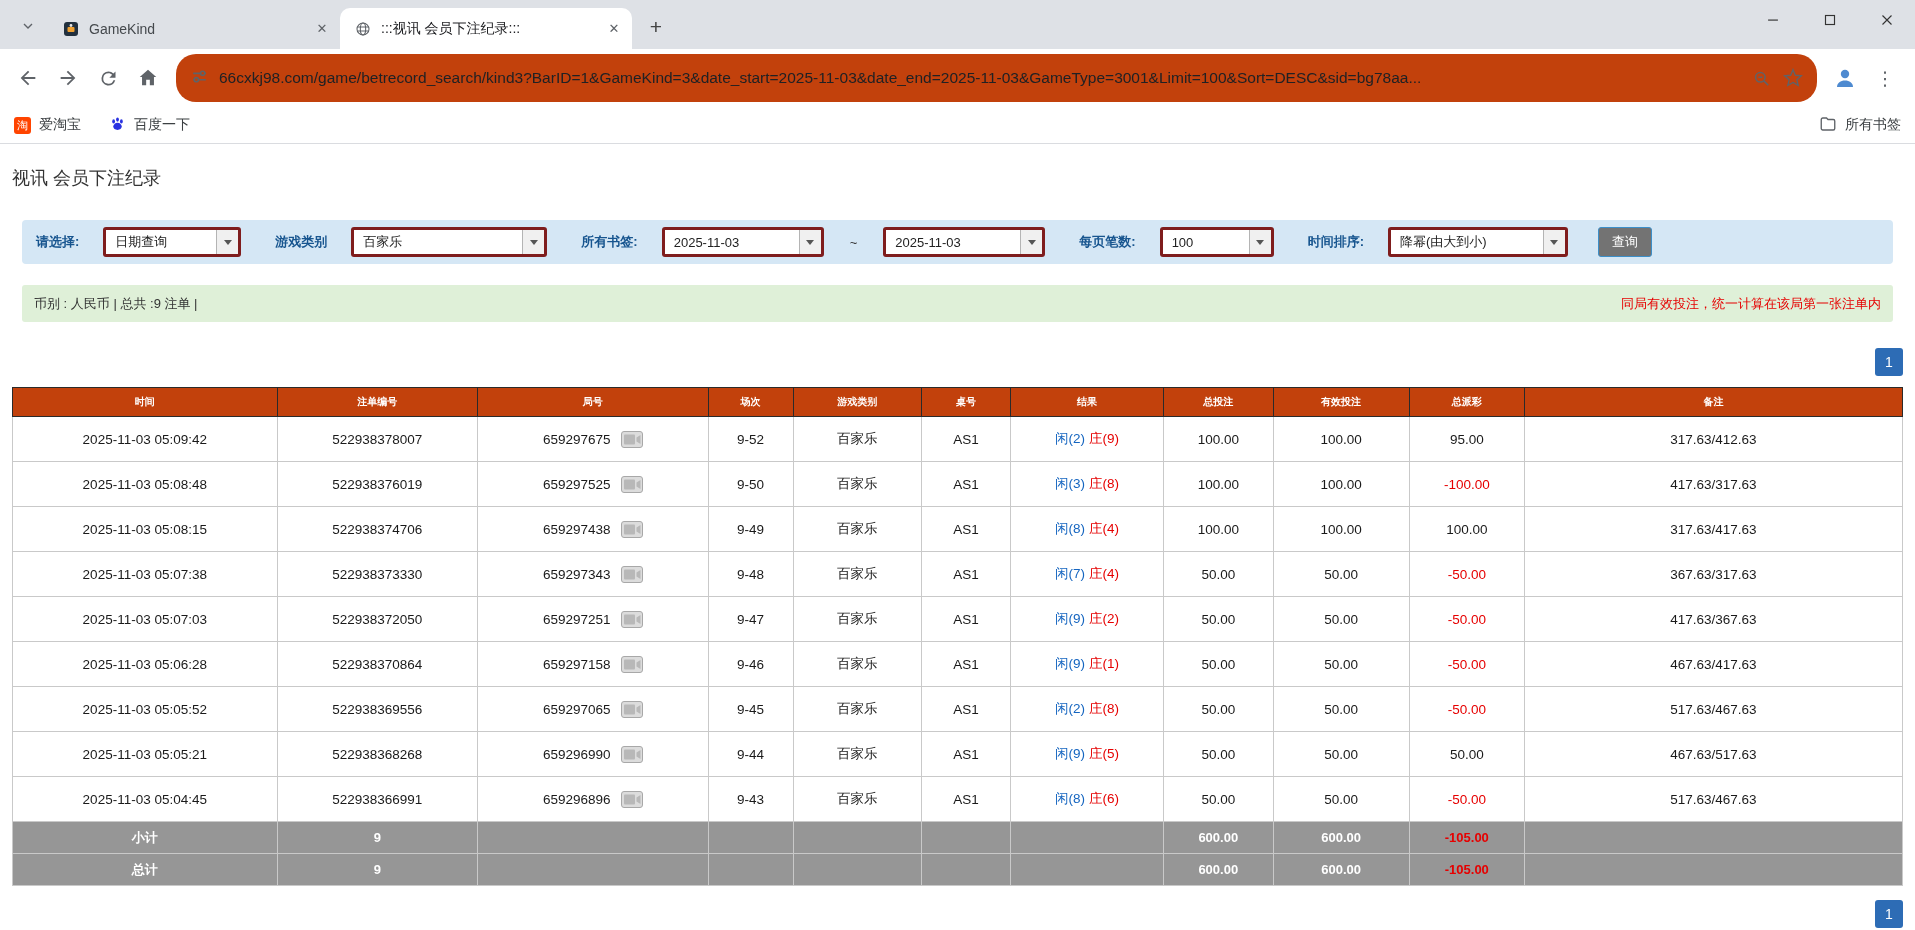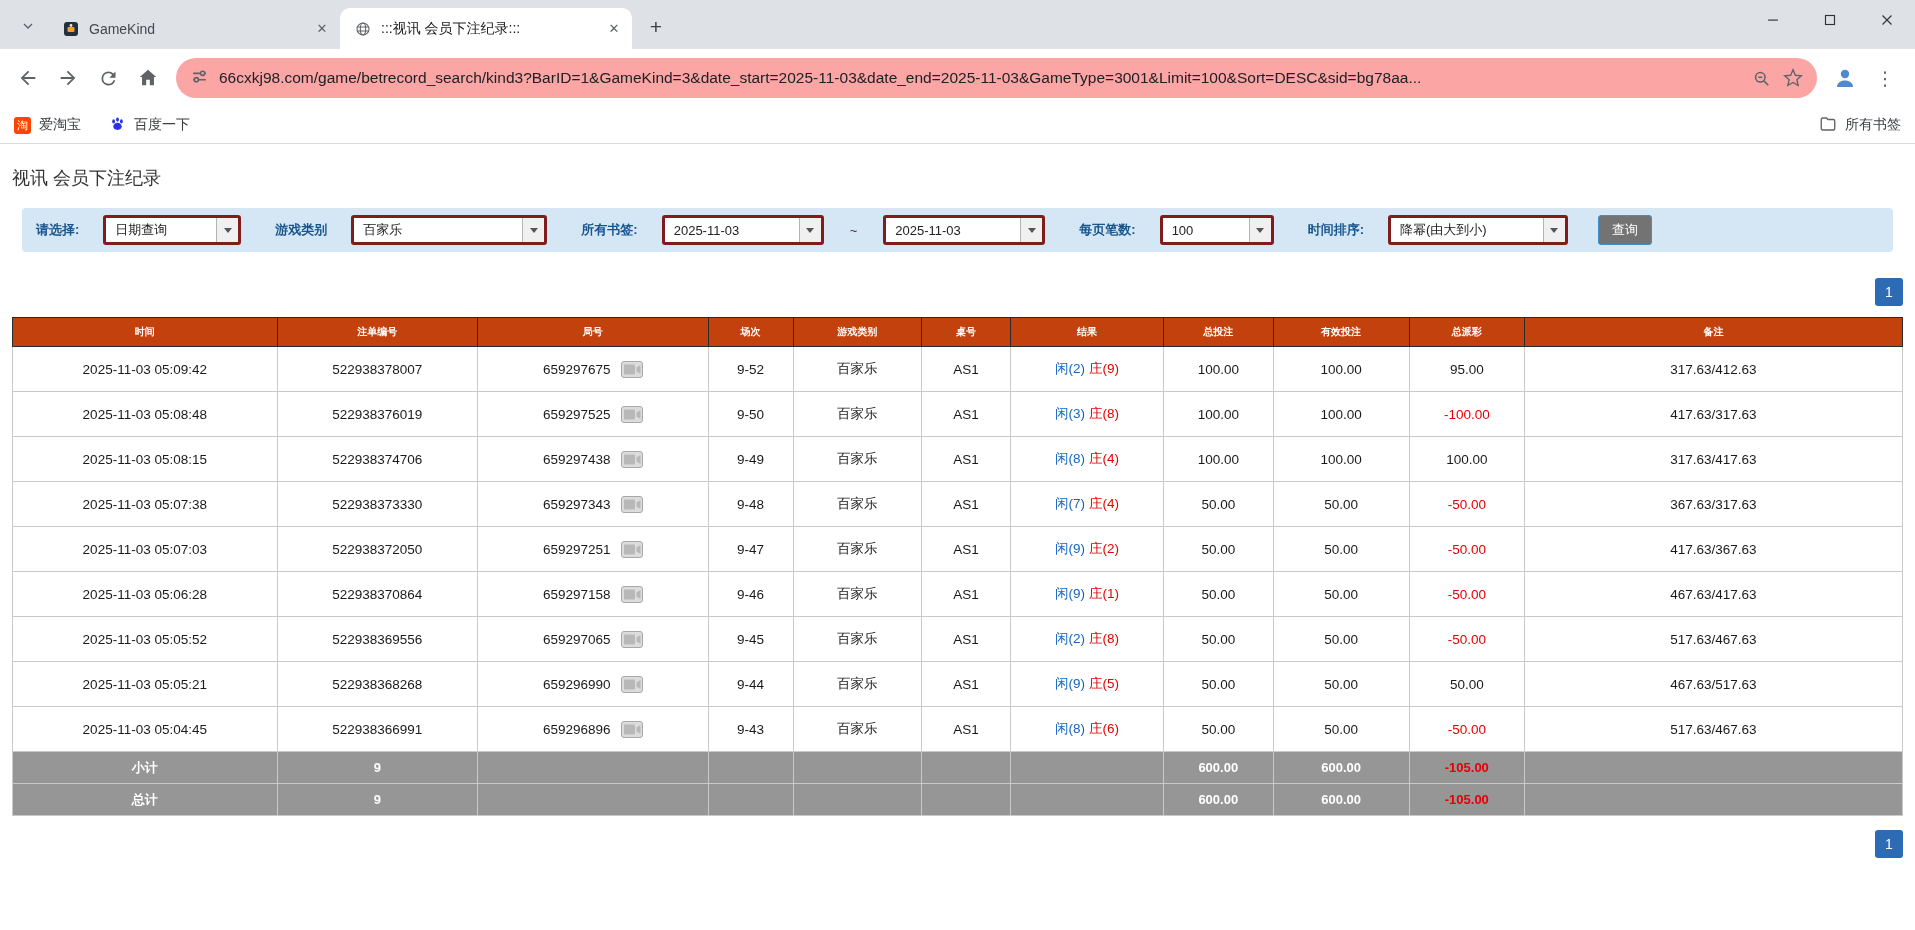--- a/index.html
+++ b/index.html
@@ -19,36 +19,36 @@
   .tab-close { width:20px; height:20px; border-radius:50%; display:flex; align-items:center; justify-content:center;
     font-size:13px; color:#5f6368; margin-left:8px; flex:0 0 auto; }
   .new-tab-btn { width:32px; height:32px; margin:0 0 6px 8px; font-size:21px; color:#444; background:transparent; border:none; }
   .win-controls { position:absolute; right:0; top:0; height:40px; display:flex; }
   .win-controls button { width:57px; height:40px; border:none; background:transparent;
     display:flex; align-items:center; justify-content:center; }
 
   .navbar { height:58px; background:#fff; display:flex; align-items:center; padding:0 10px 0 8px; }
   .nav-btn { width:40px; height:40px; border:none; background:transparent; border-radius:50%;
     display:flex; align-items:center; justify-content:center; flex:0 0 auto; }
-  .urlbar { flex:1; height:40px; background:#fca5a5; border-radius:20px; display:flex; align-items:center;
+  .urlbar { flex:1; height:48px; background:#c2410c; border-radius:20px; display:flex; align-items:center;
     padding:0 14px; margin:0 8px; min-width:0; }
   .url-text { flex:1; font-size:15.5px; color:#202124; white-space:nowrap; overflow:hidden; margin-left:10px; }
   .urlbar .right-ic { margin-left:12px; flex:0 0 auto; display:flex; }
 
   .bookmarks { height:37px; background:#fff; display:flex; align-items:center; padding:0 14px;
     border-bottom:1px solid #dadce0; font-size:14px; color:#3c4043; }
   .bm-item { display:flex; align-items:center; gap:8px; margin-right:28px; cursor:pointer; }
   .bm-spacer { flex:1; }
   .bm-right { display:flex; align-items:center; gap:8px; }
   .tb-ic { width:17px; height:17px; background:#ff4400; border-radius:3px; color:#fff; font-size:11px;
     display:flex; align-items:center; justify-content:center; }
 
   
   .content { padding:14px 12px 0; }
-  .page-title { font-size:18px; font-weight:500; color:#333; margin:8px 0 18px; }
+  .page-title { font-size:18px; font-weight:500; color:#333; margin:8px 0 30px; }
 
   .filterbar { margin:0 10px 21px; background:#d5e7f5; border-radius:4px; height:44px;
     display:flex; align-items:center; padding:0 14px; gap:24px; font-size:13px; }
   .f-label { color:#17558f; font-weight:bold; margin-left:10px; white-space:nowrap; }
   .f-label.first { margin-left:0; }
   .combo { display:flex; height:30px; background:#fff; border:3px solid #7f1d1d; border-radius:3px;
     align-items:center; overflow:hidden; cursor:pointer; }
   .combo .val { flex:1; padding:0 9px; font-size:13px; color:#222; white-space:nowrap; }
   .combo .arrow { width:22px; align-self:stretch; border-left:1px solid #b4b4b4; background:#f0f0f0;
     display:flex; align-items:center; justify-content:center; }
@@ -265,20 +265,24 @@
     <div class="combo w-sort">
       <span class="val">降幂(由大到小)</span>
       <span class="arrow">
           <i class="tri"></i>
         </span>
     </div>
 
     <button class="search-btn">查询</button>
   </div>
 
+  <div class="infobar">
+    <span>币别 : 人民币 | 总共 :9 注单 |</span>
+    <span class="info-notice">同局有效投注，统一计算在该局第一张注单内</span>
+  </div>
 
   <div class="pager">
     <button class="page-btn">1</button>
   </div>
 
   <table class="records">
     <colgroup>
       <col style="width:14%">
         <col style="width:10.6%">
         <col style="width:12.2%">

